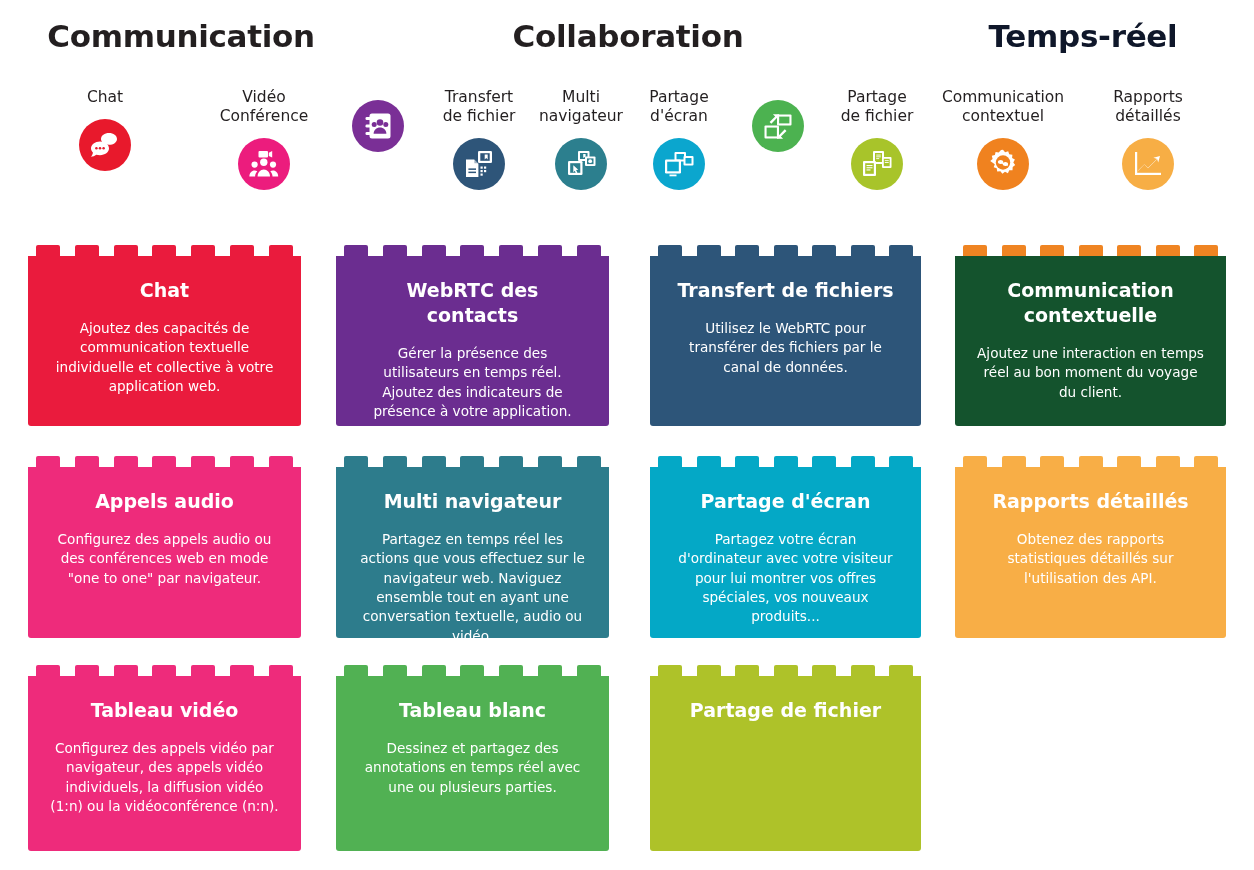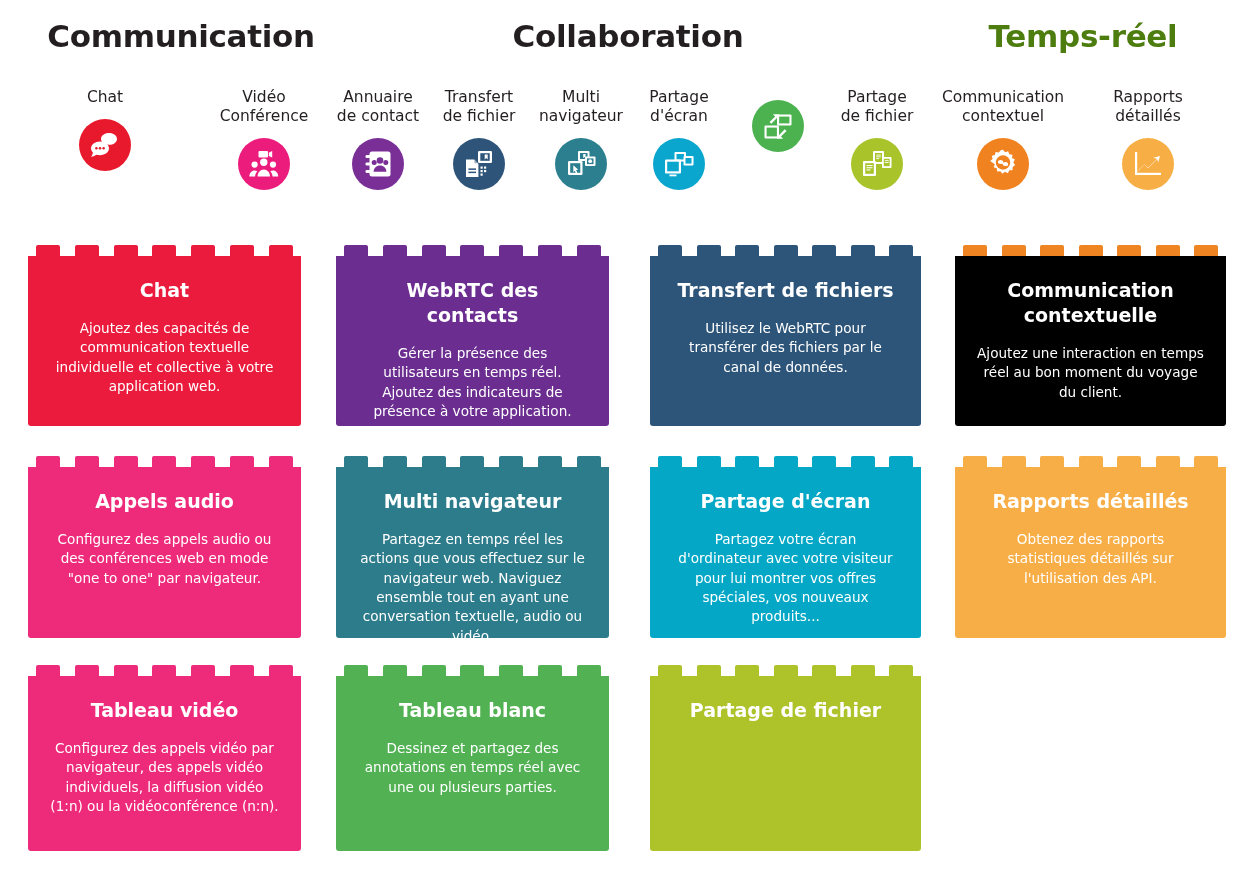--- a/index.html
+++ b/index.html
@@ -106,21 +106,21 @@
   }
 </style>
 </head>
 <body>
 
 <div class="stage">
 
   <div id="sections-layer">
       <div class="section-title" style="left: 181px; color: rgb(35, 31, 32);">Communication</div>
       <div class="section-title" style="left: 628px; color: rgb(35, 31, 32);">Collaboration</div>
-      <div class="section-title" style="left: 1083px; color: #4d7c0f;">Temps-réel</div>
+      <div class="section-title" style="left: 1083px; color: #0f172a;">Temps-réel</div>
     </div>
 
   <div id="icons-layer">
       <div class="icon-item" style="left: 105px;">
         <div class="icon-label">Chat</div>
         <div class="icon-circle" style="background: rgb(232, 25, 44);">
           <svg width="30" height="26" viewBox="0 0 30 26">
         <path fill="white" d="M19 1c-4.4 0-8 2.6-8 5.9 0 1.3.6 2.5 1.5 3.4-.2 1.2-.8 2.3-1.7 3 1.6-.1 3-.7 4-1.5 1.2.6 2.6 1 4.2 1 4.4 0 8-2.6 8-5.9S23.4 1 19 1z"></path>
         <path fill="white" d="M10 9.5c-4.9 0-9 3-9 6.8 0 1.6.7 3 1.9 4.2-.1 1.7-.9 3.2-2.1 4.3 2.1-.2 4-1 5.4-2.1 1.2.3 2.5.5 3.8.5 4.9 0 9-3 9-6.9s-4.1-6.8-9-6.8z"></path>
         <circle cx="6.4" cy="16.3" r="1.25" fill="#e8192c"></circle>
@@ -139,22 +139,20 @@
         <circle cx="14.8" cy="12.2" r="3.7" fill="white"></circle>
         <path fill="white" d="M8.6 26.5c0-4 2.8-6.9 6.2-6.9s6.2 2.9 6.2 6.9z"></path>
         <circle cx="5.6" cy="14.6" r="3.1" fill="white"></circle>
         <path fill="white" d="M0.4 26.5c0-3.6 2.3-6 5.2-6 1 0 1.9.3 2.7.8-1.4 1.5-2.2 3.4-2.2 5.2z"></path>
         <circle cx="24" cy="14.6" r="3.1" fill="white"></circle>
         <path fill="white" d="M29.2 26.5c0-3.6-2.3-6-5.2-6-1 0-1.9.3-2.7.8 1.4 1.5 2.2 3.4 2.2 5.2z"></path>
       </svg>
         </div>
       </div>
       <div class="icon-item" style="left: 378px;">
-        <div class="icon-label">Annuaire
-de contact</div>
         <div class="icon-circle" style="background: rgb(122, 47, 150);">
           <svg width="28" height="28" viewBox="0 0 28 28">
         <rect x="5.5" y="1.5" width="21" height="25" rx="2.5" fill="white"></rect>
         <rect x="1.5" y="5" width="5.5" height="3" rx="1.3" fill="white"></rect>
         <rect x="1.5" y="12.5" width="5.5" height="3" rx="1.3" fill="white"></rect>
         <rect x="1.5" y="20" width="5.5" height="3" rx="1.3" fill="white"></rect>
         <circle cx="16" cy="10.5" r="3.3" fill="#7a2f96"></circle>
         <path fill="#7a2f96" d="M9.6 21.8c0-3.7 2.9-6.3 6.4-6.3s6.4 2.6 6.4 6.3z"></path>
         <circle cx="10.2" cy="12.4" r="2.5" fill="#7a2f96"></circle>
         <circle cx="21.8" cy="12.4" r="2.5" fill="#7a2f96"></circle>
@@ -411,21 +409,21 @@
       <div class="brick" style="left: 955px; top: 245px; width: 271px; height: 181px;">
         <div class="brick-studs">
           <div class="stud" style="background: rgb(239, 132, 34);"></div>
           <div class="stud" style="background: rgb(239, 132, 34);"></div>
           <div class="stud" style="background: rgb(239, 132, 34);"></div>
           <div class="stud" style="background: rgb(239, 132, 34);"></div>
           <div class="stud" style="background: rgb(239, 132, 34);"></div>
           <div class="stud" style="background: rgb(239, 132, 34);"></div>
           <div class="stud" style="background: rgb(239, 132, 34);"></div>
         </div>
-        <div class="brick-body" style="background: #000000; height: 170px;">
+        <div class="brick-body" style="background: #14532d; height: 170px;">
           <div class="brick-title">Communication contextuelle</div>
           <p class="brick-desc">Ajoutez une interaction en temps réel au bon moment du voyage du client.</p>
         </div>
       </div>
       <div class="brick" style="left: 955px; top: 456px; width: 271px; height: 182px;">
         <div class="brick-studs">
           <div class="stud" style="background: rgb(248, 174, 70);"></div>
           <div class="stud" style="background: rgb(248, 174, 70);"></div>
           <div class="stud" style="background: rgb(248, 174, 70);"></div>
           <div class="stud" style="background: rgb(248, 174, 70);"></div>

